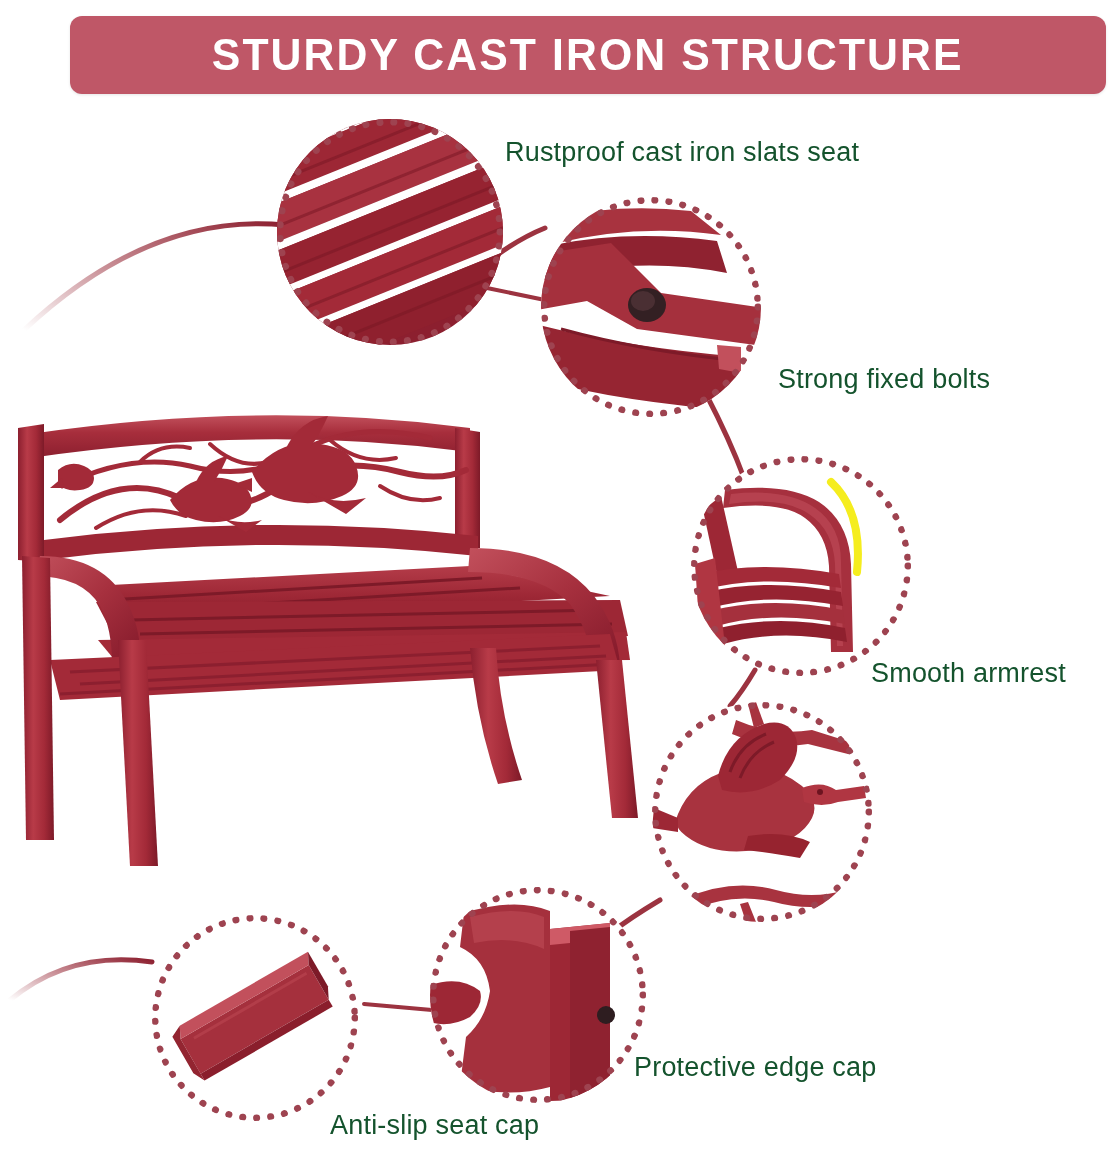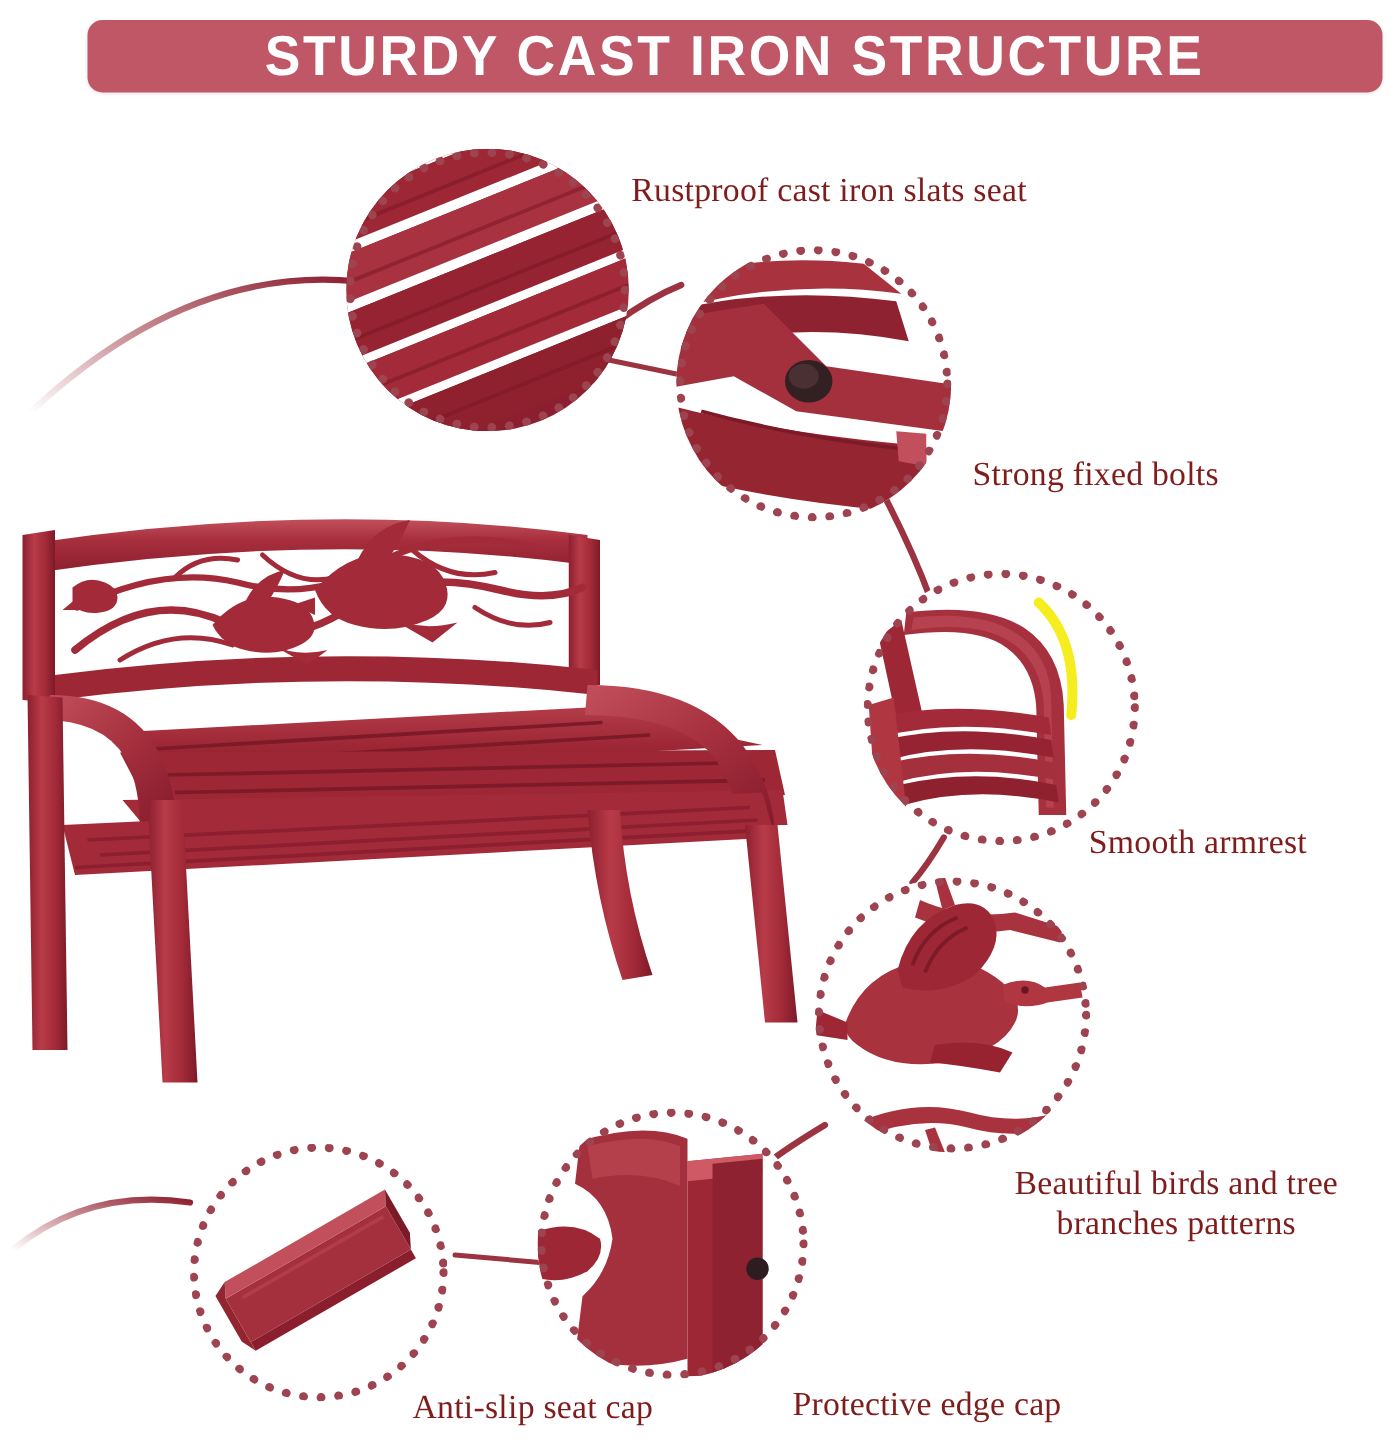--- a/index.html
+++ b/index.html
@@ -17,43 +17,43 @@
     background: #ffffff;
     overflow: hidden;
   }
 
   
   .banner {
     position: absolute;
     left: 70px;
     top: 16px;
     width: 1036px;
-    height: 58px;
+    height: 78px;
     background: #bf5767;
     border-radius: 12px;
     display: flex;
     align-items: center;
     justify-content: center;
     box-shadow: 0 1px 3px rgba(0,0,0,0.10);
   }
   .banner-title {
     color: #ffffff;
     font-family: "Liberation Sans", sans-serif;
     font-size: 45px;
     font-weight: bold;
     letter-spacing: 2.2px;
     white-space: nowrap;
     transform: scaleX(0.95);
   }
 
   
   .label {
     position: absolute;
-    color: #7f1d1d;
-    font-family: Liberation Serif, serif;
+    color: #14532d;
+    font-family: Liberation Sans, sans-serif;
     font-weight: 300;
     font-size: 27px;
     line-height: 1.18;
     white-space: pre-line;
     letter-spacing: 0.2px;
   }
   .label.two-line { text-align: center; }
 
   
   .callout {
@@ -315,22 +315,20 @@
 
           <path d="M 34 196 Q 80 176 124 188 Q 160 198 194 188 L 196 200 Q 158 210 122 200 Q 82 190 38 208 Z"></path>
           <path d="M 96 200 L 104 220 L 94 220 L 88 202 Z"></path>
         </g>
       </svg>
     </div>
     <svg class="dots-ring" viewBox="0 0 220 220" xmlns="http://www.w3.org/2000/svg">
       <circle cx="110" cy="110" r="107" fill="none" stroke="#9e4350" stroke-width="7" stroke-linecap="round" stroke-dasharray="0.1 14"></circle>
     </svg>
   </div>
-  <div class="label two-line" style="left:786px; top:931px; width:310px;">Beautiful birds and tree
-branches patterns</div>
 
   <div class="callout" style="left:430px; top:887px; width:216px; height:216px;">
     <div class="clip-circle">
       <svg viewBox="0 0 216 216" width="216" height="216" xmlns="http://www.w3.org/2000/svg">
         <rect width="216" height="216" fill="#ffffff"></rect>
 
         <path d="M 34 26 Q 86 10 120 24 L 120 200 Q 76 212 30 198 L 36 150 Q 56 132 60 104 Q 56 72 30 60 Z" fill="#a5303d"></path>
         <path d="M 40 30 Q 86 18 114 30 L 114 62 Q 84 48 44 56 Z" fill="#b4404c"></path>
 
         <path d="M 0 92 Q 34 80 56 100 Q 62 118 44 136 Q 20 150 -6 142 Z" fill="#ffffff"></path>
@@ -339,21 +337,21 @@
         <path d="M 120 42 L 180 36 L 180 212 L 120 214 Z" fill="#9d2735"></path>
         <path d="M 120 42 L 180 36 L 180 52 L 120 58 Z" fill="#cf5a66"></path>
         <path d="M 140 44 L 180 40 L 180 210 L 140 212 Z" fill="#8f2230"></path>
         <ellipse cx="176" cy="128" rx="9" ry="9" fill="#2e1d20"></ellipse>
       </svg>
     </div>
     <svg class="dots-ring" viewBox="0 0 216 216" xmlns="http://www.w3.org/2000/svg">
       <circle cx="108" cy="108" r="105" fill="none" stroke="#9e4350" stroke-width="7" stroke-linecap="round" stroke-dasharray="0.1 14"></circle>
     </svg>
   </div>
-  <div class="label" style="left:634px; top:1108px;">Protective edge cap</div>
+  <div class="label" style="left:634px; top:1052px;">Protective edge cap</div>
 
   <div class="callout" style="left:152px; top:915px; width:206px; height:206px;">
     <div class="clip-circle">
       <svg viewBox="0 0 206 206" width="206" height="206" xmlns="http://www.w3.org/2000/svg">
         <rect width="206" height="206" fill="#ffffff"></rect>
         <g transform="rotate(-30 103 103)">
           <path d="M 28 84 L 176 84 L 176 124 L 28 124 Z" fill="#a5303d"></path>
           <path d="M 28 84 L 176 84 L 182 72 L 34 72 Z" fill="#c2505c"></path>
           <path d="M 176 84 L 182 72 L 182 112 L 176 124 Z" fill="#7d1a28"></path>
           <path d="M 28 124 L 176 124 L 176 132 L 28 132 Z" fill="#8a1e2c"></path>

